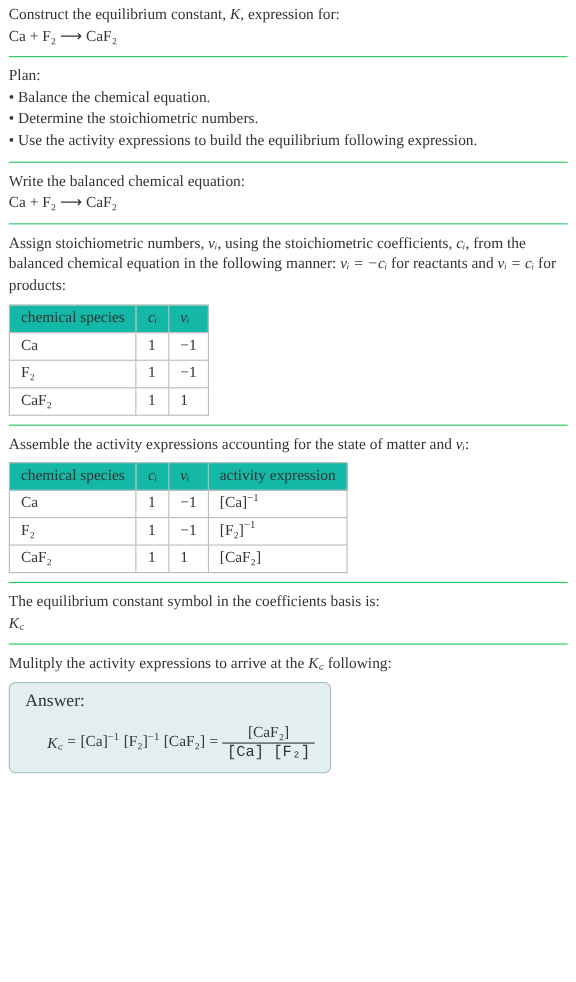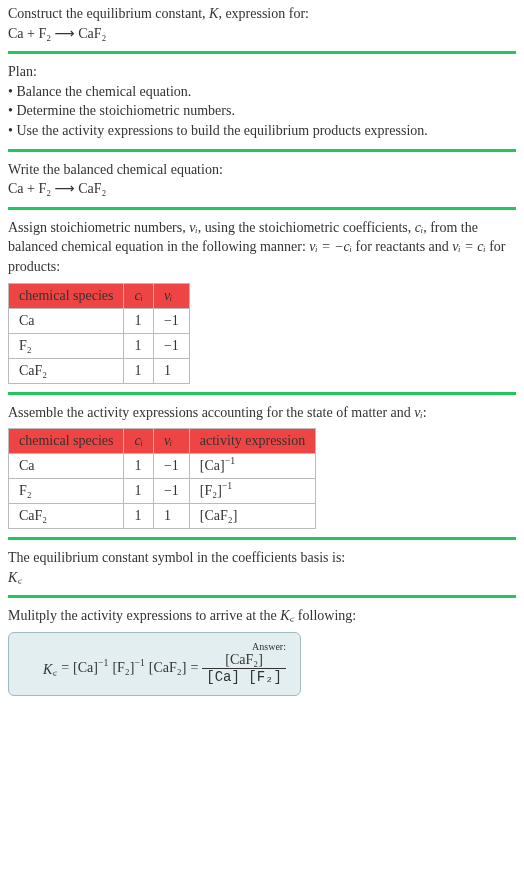--- a/index.html
+++ b/index.html
@@ -8,21 +8,21 @@
     font-family: Georgia, 'Times New Roman', serif;
     font-size: 14px;
     color: #333;
     background: #fff;
     width: 524px;
   }
   .content {
     padding: 4px 8px 12px 8px;
   }
   .section {
-    border-bottom: 3px solid #22c55e;
+    border-bottom: 1px solid #22c55e;
     padding: 8px 0;
   }
   .section:first-child {
     padding-top: 0;
   }
   .line {
     line-height: 1.4;
   }
   .indent {
     padding-left: 0;
@@ -32,42 +32,41 @@
     margin-top: 6px;
   }
   table.data td, table.data th {
     border: 1px solid #bbb;
     padding: 4px 10px;
     text-align: left;
     font-weight: normal;
     vertical-align: middle;
   }
   table.data th {
-    background: #ef4444;
+    background: #14b8a6;
   }
   .sup {
     font-size: 0.7em;
     vertical-align: super;
     line-height: 0;
   }
   .italic {
     font-style: italic;
   }
   .answer-box {
     background: #e3eef0;
     border: 1px solid #9fbac0;
     border-radius: 6px;
     padding: 8px 14px 10px 14px;
     display: inline-block;
     margin-top: 6px;
   }
   .answer-box .label {
-    font-size: 10px;
-    margin-bottom: 0;
-    text-align: right;
+    font-size: 16px;
+    margin-bottom: 12px;
   }
   .frac {
     display: inline-block;
     vertical-align: middle;
     text-align: center;
   }
   .frac .num {
     display: block;
     border-bottom: 1px solid #333;
     padding: 0 4px;
@@ -93,21 +92,21 @@
     <div class="line">
       <span>Construct the equilibrium constant, </span><span class="italic">K</span><span>, expression for:</span>
     </div>
     <div class="line">Ca + F₂  ⟶  CaF₂</div>
   </div>
 
   <div class="section">
     <div class="line">Plan:</div>
     <div class="line indent">• Balance the chemical equation.</div>
     <div class="line indent">• Determine the stoichiometric numbers.</div>
-    <div class="line indent">• Use the activity expressions to build the equilibrium products expression.</div>
+    <div class="line indent">• Use the activity expressions to build the equilibrium following expression.</div>
   </div>
 
   <div class="section">
     <div class="line">Write the balanced chemical equation:</div>
     <div class="line">Ca + F₂  ⟶  CaF₂</div>
   </div>
 
   <div class="section">
     <div class="line">
       <span>Assign stoichiometric numbers, </span><span class="italic">νᵢ</span><span>, using the stoichiometric coefficients, </span><span class="italic">cᵢ</span><span>, from the balanced chemical equation in the following manner: </span><span class="italic">νᵢ = −cᵢ</span><span> for reactants and </span><span class="italic">νᵢ = cᵢ</span><span> for products:</span>

